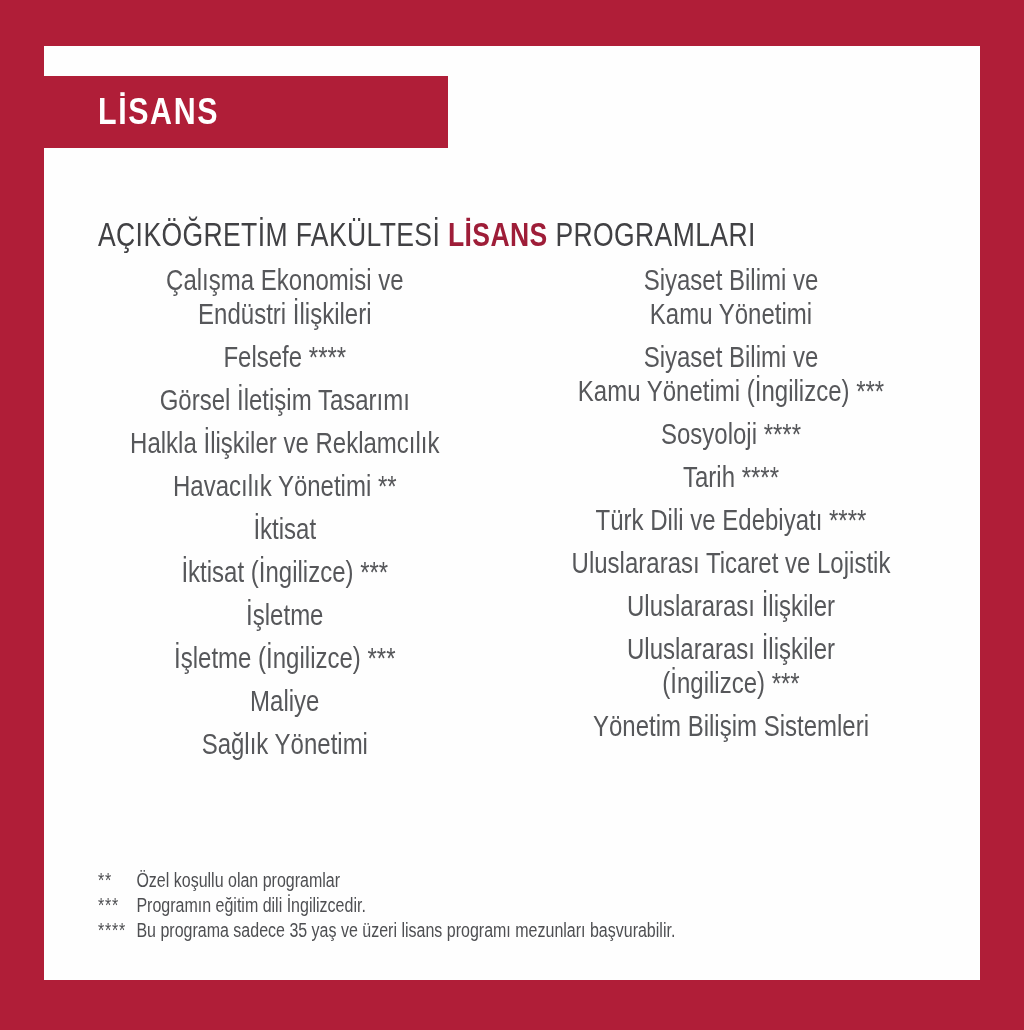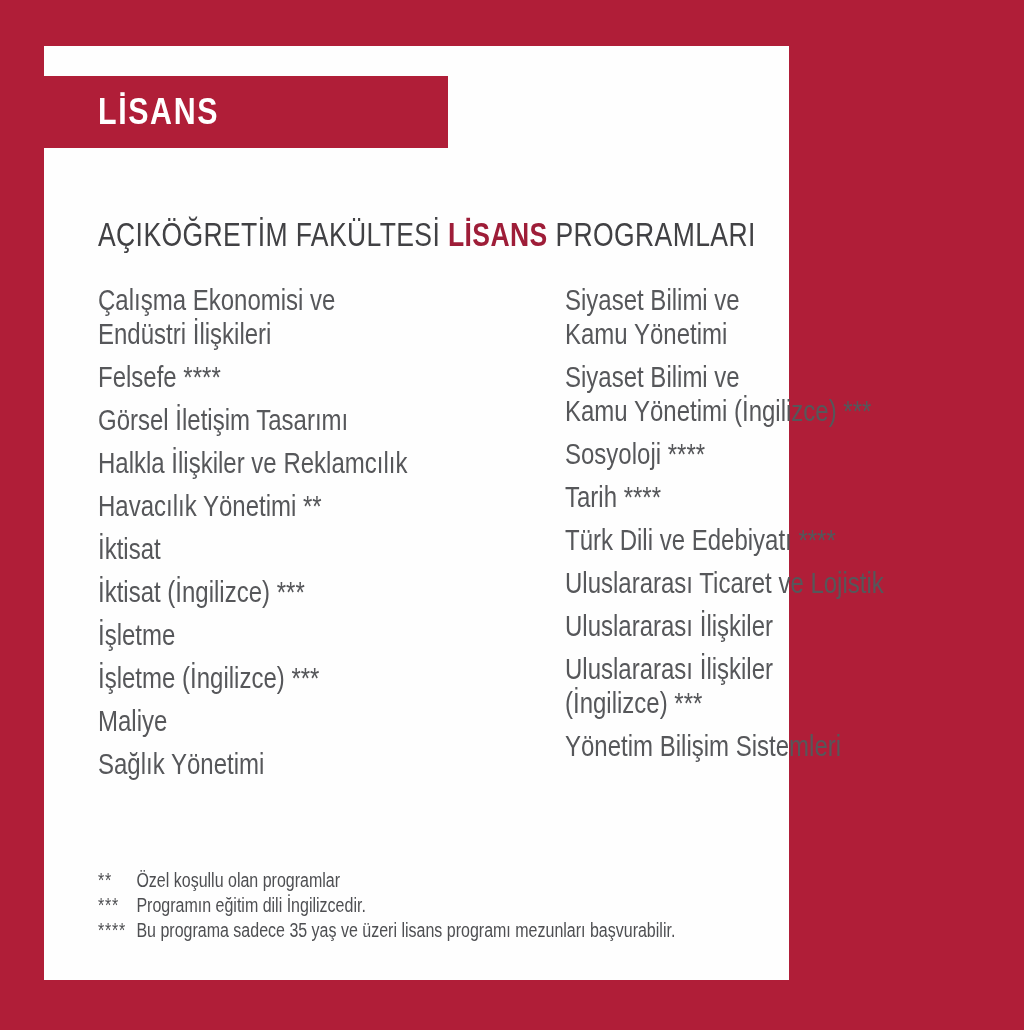--- a/index.html
+++ b/index.html
@@ -8,21 +8,21 @@
     position: relative;
     background: var(--accent-red, #b01e38);
     font-family: "Liberation Sans", sans-serif;
     overflow: hidden;
   }
 
   
   .sheet {
     position: absolute;
     left: 44px; top: 46px;
-    width: 745px; height: 934px;
+    width: 936px; height: 934px;
     background: var(--paper-white, #fefefe);
   }
 
   
   .banner {
     position: absolute;
     left: 0; top: 30px;
     width: 404px; height: 72px;
     background: var(--accent-red, #b01e38);
     display: flex; align-items: center;
@@ -58,21 +58,21 @@
     white-space: nowrap;
     transform: scaleX(0.78);
     transform-origin: left top;
   }
   .title .hl {
     color: var(--title-red, #9e1d38);
     font-weight: 700;
     margin: 0 10px;
   }
 
-  .columns { display: flex; margin-top: 29px; }
+  .columns { display: flex; margin-top: 9px; text-align: center; }
   ul.col { list-style: none; margin: 0; padding: 0; }
   .col-left { width: 467px; flex: none; }
   .col-right { flex: 1; min-width: 0; }
 
   .program {
     font-size: 30px;
     line-height: 34px;
     margin: 0 0 9px 0;
     color: var(--text-gray, #56575a);
     white-space: pre;           

